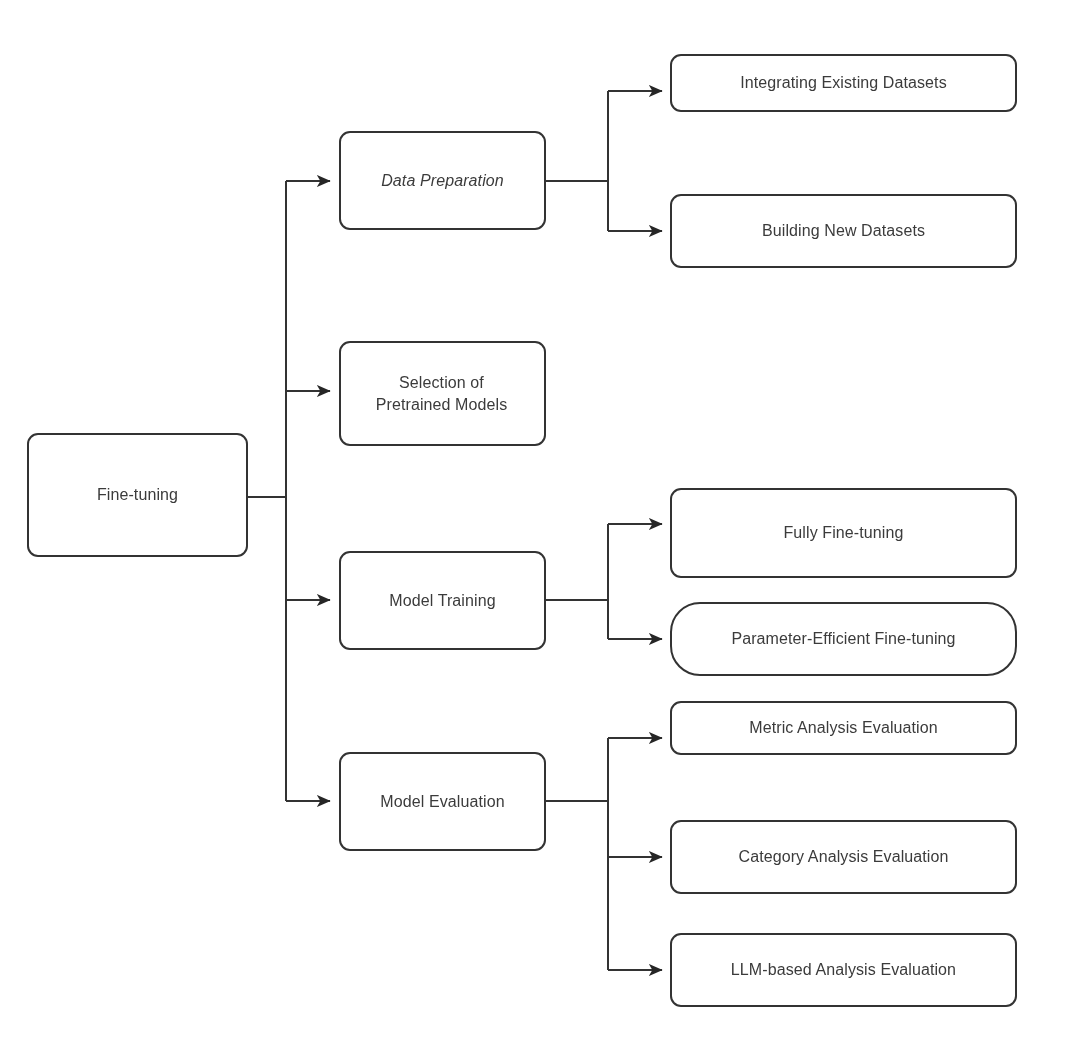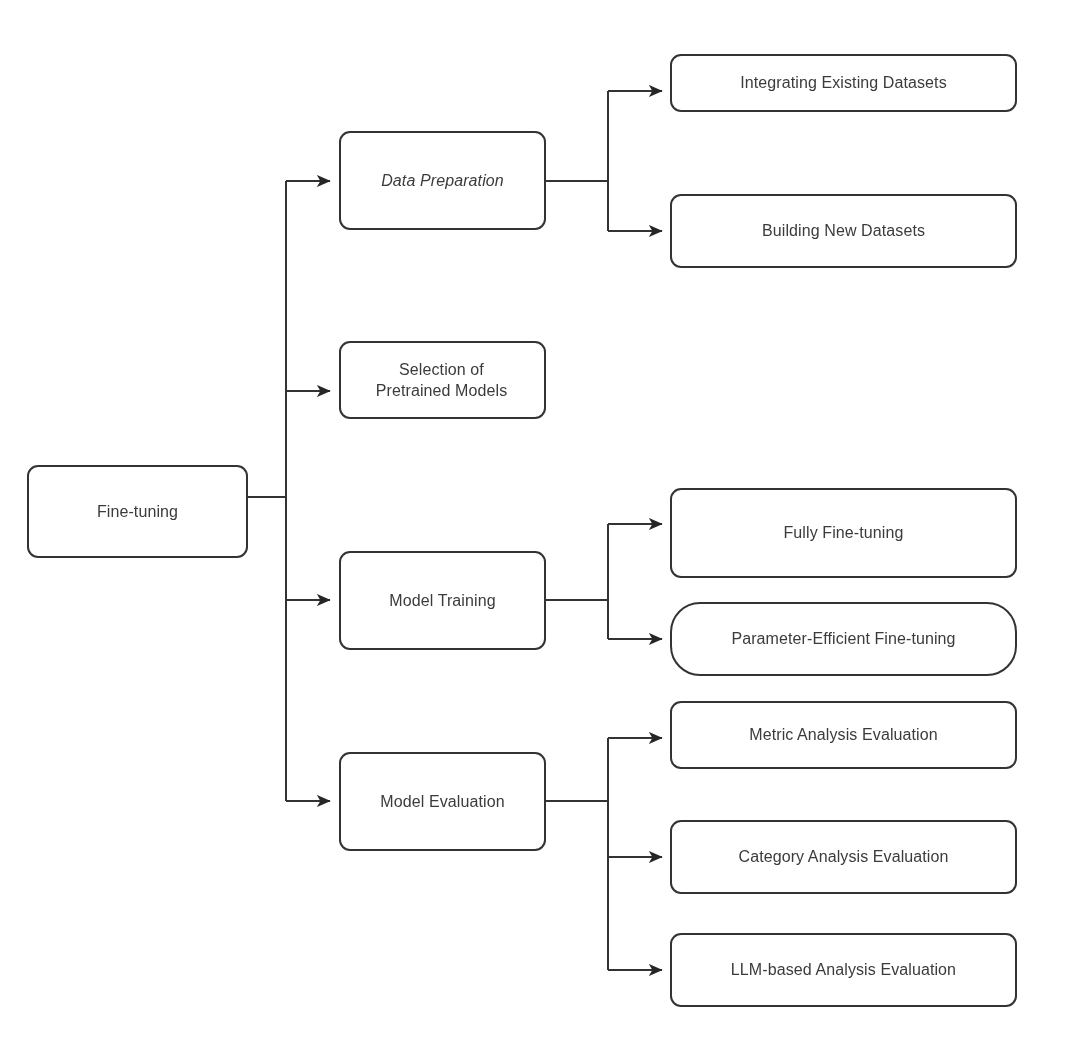--- a/index.html
+++ b/index.html
@@ -88,29 +88,29 @@
 
     <g fill="none" stroke="#333333" stroke-width="2">
       <path d="M 546 801 L 608 801"></path>
       <path d="M 608 738 L 608 970"></path>
       <path d="M 608 738 L 662 738" marker-end="url(#arrow)"></path>
       <path d="M 608 857 L 662 857" marker-end="url(#arrow)"></path>
       <path d="M 608 970 L 662 970" marker-end="url(#arrow)"></path>
     </g>
   </svg>
 
-  <div class="node" style="left:27px; top:465px; width:221px; height:93px;">
+  <div class="node" style="left:27px; top:433px; width:221px; height:124px;">
     <span class="label">Fine-tuning</span>
   </div>
 
   <div class="node" style="left:339px; top:131px; width:207px; height:99px;font-style:italic;">
     <span class="label">Data Preparation</span>
   </div>
 
-  <div class="node" style="left:339px; top:341px; width:207px; height:78px;padding-left:6px;">
+  <div class="node" style="left:339px; top:341px; width:207px; height:105px;padding-left:6px;">
     <span class="label">Selection of
 Pretrained Models</span>
   </div>
 
   <div class="node" style="left:339px; top:551px; width:207px; height:99px;">
     <span class="label">Model Training</span>
   </div>
 
   <div class="node" style="left:339px; top:752px; width:207px; height:99px;">
     <span class="label">Model Evaluation</span>
@@ -125,21 +125,21 @@
   </div>
 
   <div class="node" style="left:670px; top:488px; width:347px; height:90px;">
     <span class="label">Fully Fine-tuning</span>
   </div>
 
   <div class="node" style="left:670px; top:602px; width:347px; height:74px;border-radius:30px;">
     <span class="label">Parameter-Efficient Fine-tuning</span>
   </div>
 
-  <div class="node" style="left:670px; top:701px; width:347px; height:68px;">
+  <div class="node" style="left:670px; top:701px; width:347px; height:54px;">
     <span class="label">Metric Analysis Evaluation</span>
   </div>
 
   <div class="node" style="left:670px; top:820px; width:347px; height:74px;">
     <span class="label">Category Analysis Evaluation</span>
   </div>
 
   <div class="node" style="left:670px; top:933px; width:347px; height:74px;">
     <span class="label">LLM-based Analysis Evaluation</span>
   </div>

